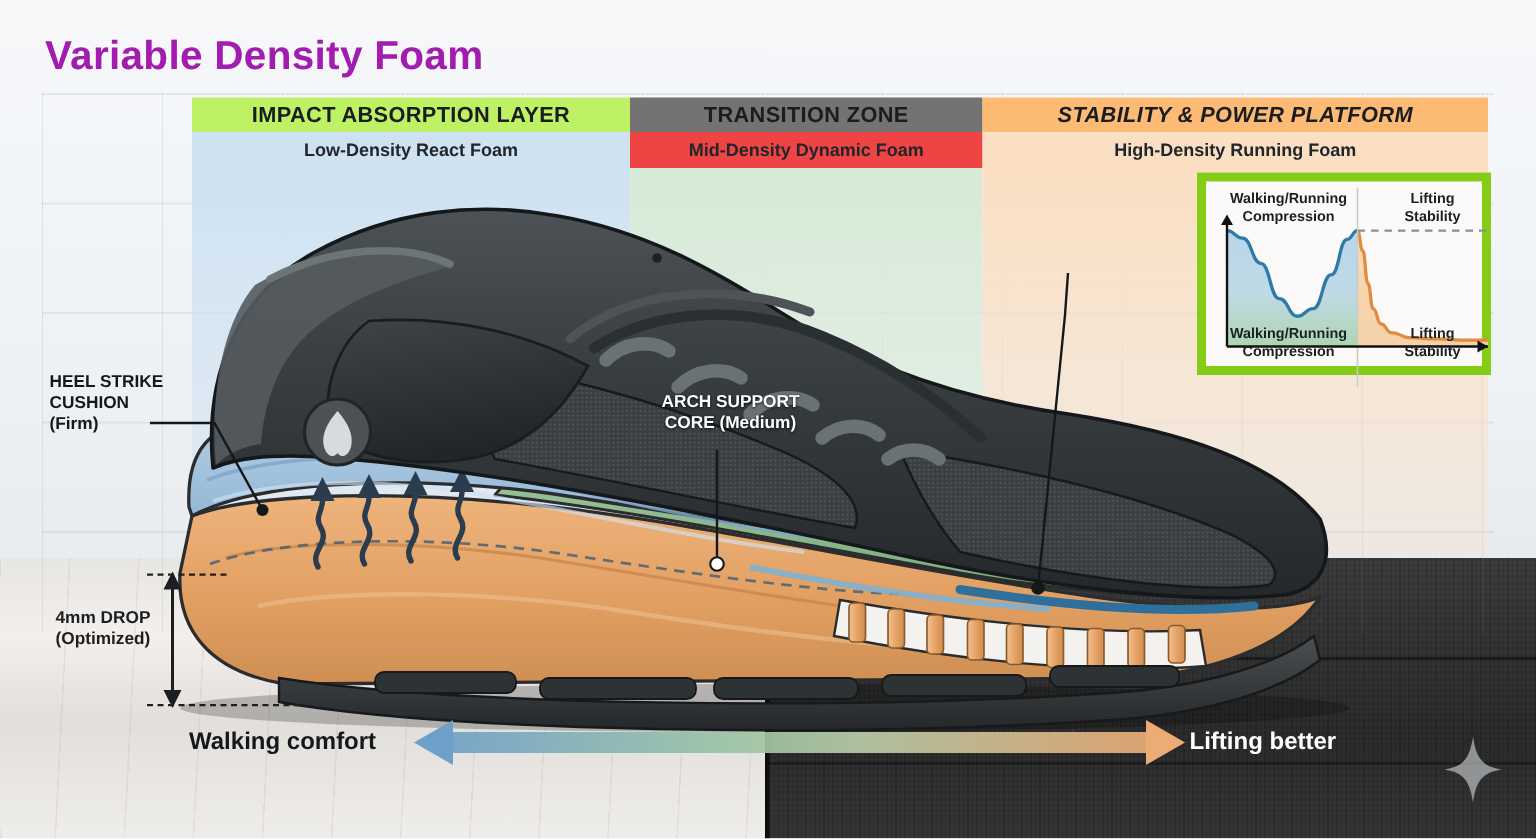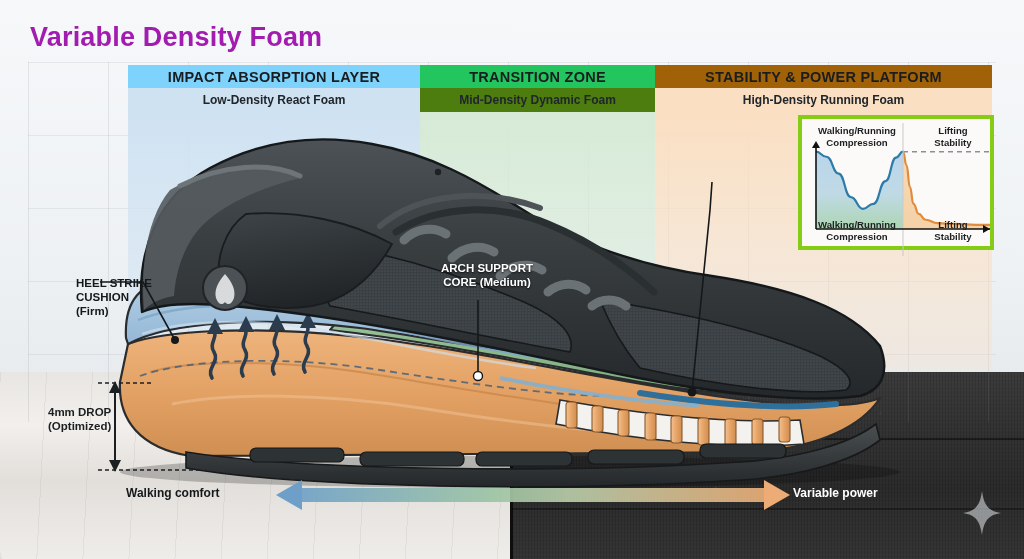--- a/index.html
+++ b/index.html
@@ -68,49 +68,49 @@
     font-size:14.5px; font-weight:bold; color:#1a1d20; letter-spacing:.25px;
   }
   .band .sub {
     height:24px; display:flex; align-items:center; justify-content:center;
     font-size:12px; font-weight:bold; color:#20262b;
   }
   .band .fill { width:100%; }
   .b1 { left:128px; width:292px; }
   .b2 { left:420px; width:235px; }
   .b3 { left:655px; width:337px; }
-  .b1 .hdr{ background:#7dd3fc; } .b1 .sub{ background:#cfe2f2; } .b1 .fill{ background:linear-gradient(180deg,#cfe2f2 0%, rgba(207,226,242,.30) 100%); }
-  .b2 .hdr{ background:#22c55e; } .b2 .sub{ background:#4d7c0f; } .b2 .fill{ background:linear-gradient(180deg,#d6ead6 0%, rgba(214,234,214,.28) 100%); }
-  .b3 .hdr{ background:#a16207; } .b3 .sub{ background:#fadfc2; } .b3 .fill{ background:linear-gradient(180deg,#fadfc2 0%, rgba(250,223,194,.28) 100%); }
+  .b1 .hdr{ background:#bef264; } .b1 .sub{ background:#cfe2f2; } .b1 .fill{ background:linear-gradient(180deg,#cfe2f2 0%, rgba(207,226,242,.30) 100%); }
+  .b2 .hdr{ background:#737373; } .b2 .sub{ background:#ef4444; } .b2 .fill{ background:linear-gradient(180deg,#d6ead6 0%, rgba(214,234,214,.28) 100%); }
+  .b3 .hdr{ background:#fdba74;font-style:italic; } .b3 .sub{ background:#fadfc2; } .b3 .fill{ background:linear-gradient(180deg,#fadfc2 0%, rgba(250,223,194,.28) 100%); }
   .band .fill { height:258px; }
 
   
   .inset {
     position:absolute; left:798px; top:115px; width:196px; height:135px;
-    background:#fbfaf8; border:4px solid #84cc16;
+    background:#fbfaf8; border:6px solid #84cc16;
   }
   .inset .lbl {
     position:absolute; font-size:9.6px; font-weight:bold; color:#1b1f22;
     text-align:center; line-height:11.5px; white-space:pre-line;
   }
   .inset .lbl-tl { left:6px;  top:6px;  width:98px; }
   .inset .lbl-tr { left:112px;top:6px;  width:78px; }
   .inset .lbl-bl { left:6px;  bottom:4px; width:98px; }
   .inset .lbl-br { left:112px;bottom:4px; width:78px; }
 
   
   .callout { position:absolute; font-size:11.5px; font-weight:bold; color:#14181b; line-height:14px; white-space:pre-line; }
   .callout.dark-bg { color:#ffffff; text-shadow:0 1px 2px rgba(0,0,0,.85); }
-  .co-heel  { left:33px;  top:276px; width:110px;margin-left:43px; }
+  .co-heel  { left:33px;  top:248px; width:110px; }
   .co-ground{ left:588px; top:141px; width:200px; }
   .co-arch  { left:432px; top:261px; width:110px; text-align:center; }
-  .co-drop  { left:37px;  top:405px; width:100px; font-weight:bold; color:#1b1f22;margin-left:11px; }
-
-  
-  .dir-label { position:absolute; top:486px; font-size:12px; font-weight:bold; }
+  .co-drop  { left:37px;  top:405px; width:100px; font-weight:bold; color:#1b1f22; }
+
+  
+  .dir-label { position:absolute; top:486px; font-size:16px; font-weight:bold; }
   .dir-left  { left:126px; color:#14181b; }
   .dir-right { left:793px; color:#ffffff; }
 
   
   .sparkle { position:absolute; right:22px; bottom:24px; width:40px; height:44px; opacity:.62; }
 
   svg.layer { position:absolute; left:0; top:0; width:1024px; height:559px; overflow:visible; pointer-events:none; }
 </style>
 </head>
 <body>
@@ -358,19 +358,19 @@
 
   <div class="callout co-heel">HEEL STRIKE
 CUSHION
 (Firm)</div>
   <div class="callout co-arch dark-bg">ARCH SUPPORT
 CORE (Medium)</div>
   <div class="callout co-drop">4mm DROP
 (Optimized)</div>
 
   <div class="dir-label dir-left">Walking comfort</div>
-  <div class="dir-label dir-right">Variable power</div>
+  <div class="dir-label dir-right">Lifting better</div>
 
   <svg class="sparkle" viewBox="0 0 40 44">
     <path d="M20 0 C22 14, 26 20, 39 22 C26 24, 22 30, 20 44 C18 30, 14 24, 1 22 C14 20, 18 14, 20 0 Z" fill="#cfd3d6"></path>
   </svg>
 
 </div>
 
 </body></html>

